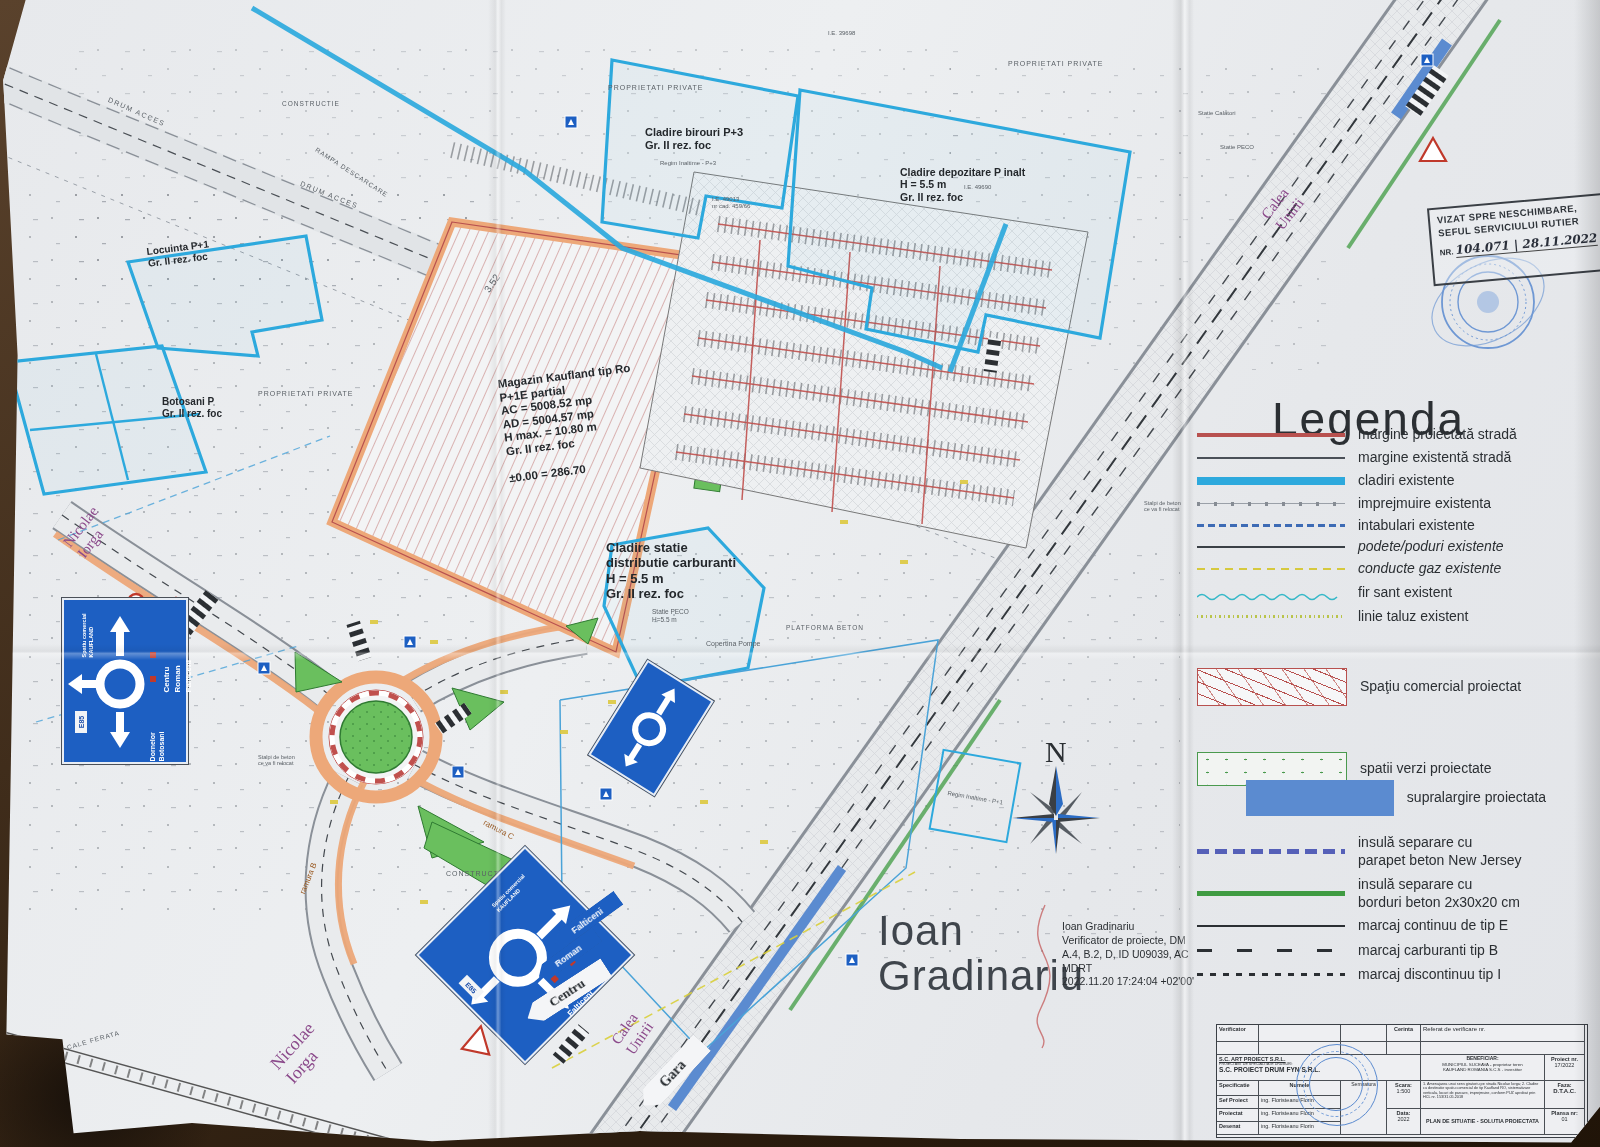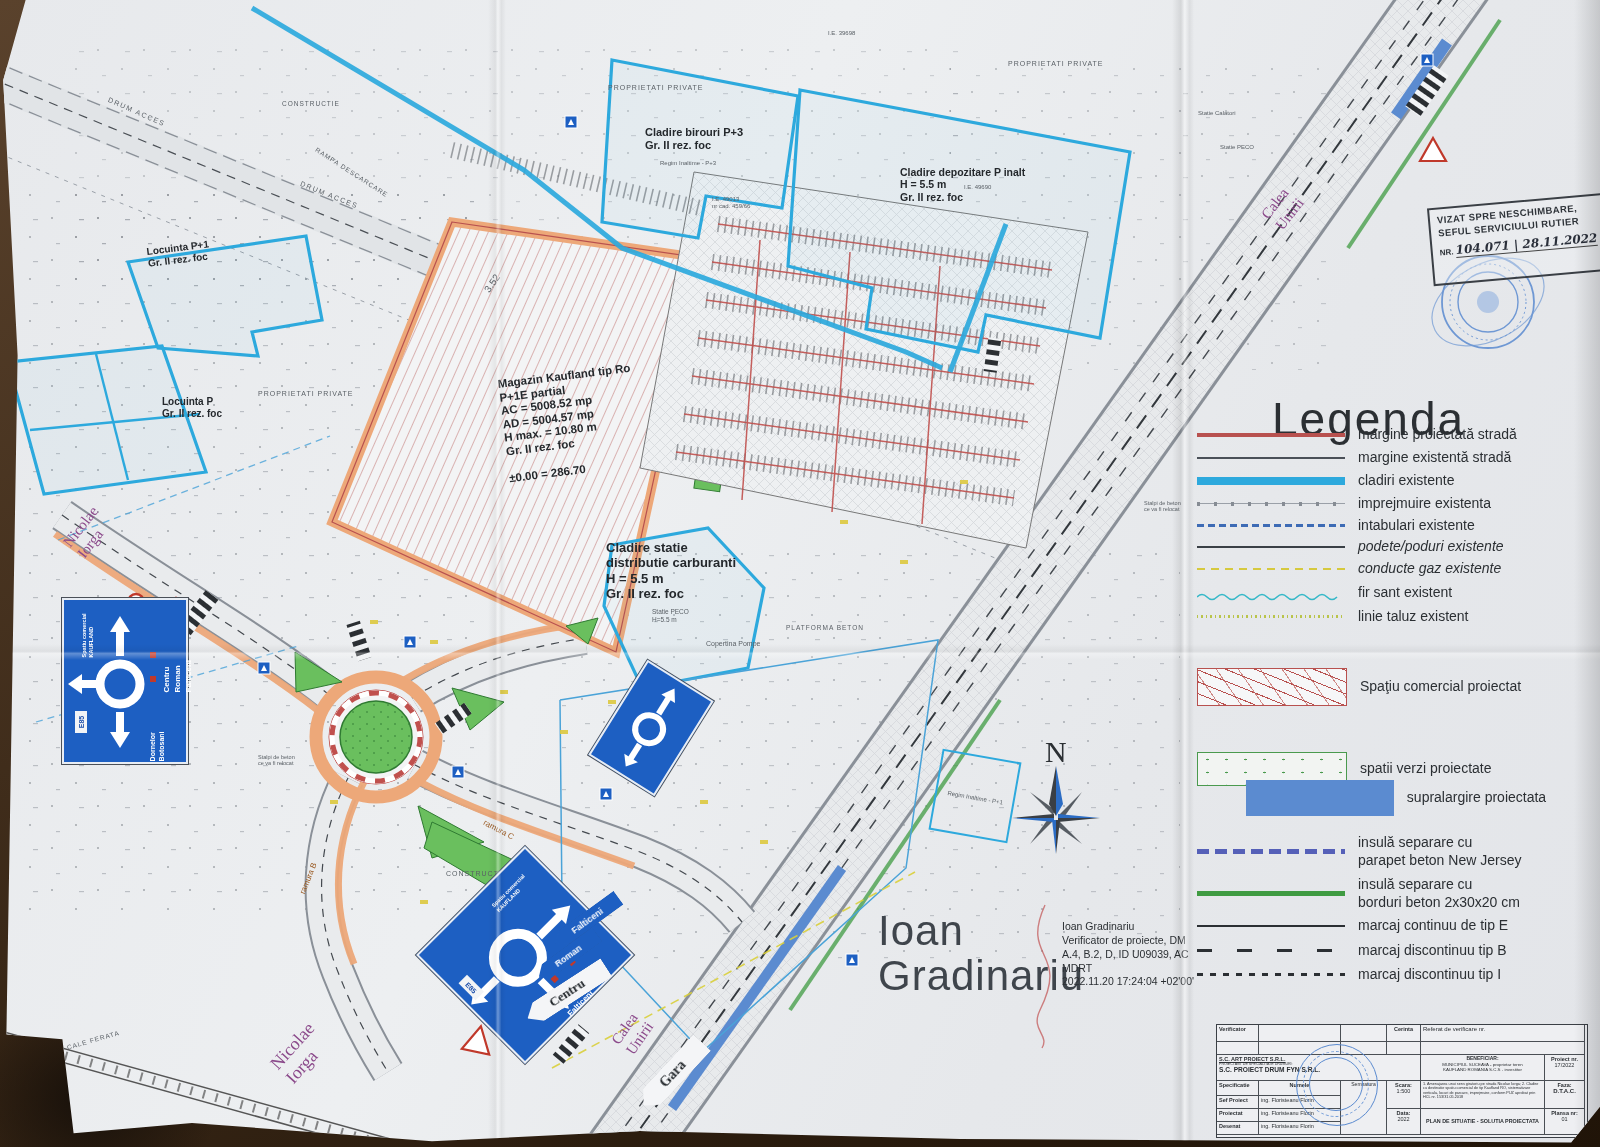--- a/index.html
+++ b/index.html
@@ -343,21 +343,21 @@
     <div class="mlabel bold" style="left:606px;top:540px;font-size:13px;">Cladire statie
 distributie carburanti
 H = 5.5 m
 Gr. II rez. foc</div>
     <div class="mlabel gray" style="left:652px;top:608px;font-size:6.5px;">Statie PECO
 H=5.5 m</div>
     <div class="mlabel gray" style="left:706px;top:640px;font-size:7px;">Copertina Pompe</div>
     <div class="mlabel gray" style="left:786px;top:624px;font-size:6.5px;letter-spacing:1px;">PLATFORMA BETON</div>
     <div class="mlabel bold" style="left:146px;top:246px;font-size:10px;transform:rotate(-7deg);">Locuinta P+1
 Gr. II rez. foc</div>
-    <div class="mlabel bold" style="left:162px;top:396px;font-size:10px;">Locuinta P
+    <div class="mlabel bold" style="left:162px;top:396px;font-size:10px;">Botosani P
 Gr. II rez. foc</div>
     <div class="mlabel gray" style="left:1008px;top:60px;font-size:7px;letter-spacing:1px;">PROPRIETATI PRIVATE</div>
     <div class="mlabel gray" style="left:608px;top:84px;font-size:7px;letter-spacing:1px;">PROPRIETATI PRIVATE</div>
     <div class="mlabel gray" style="left:258px;top:390px;font-size:7px;letter-spacing:1px;">PROPRIETATI PRIVATE</div>
     <div class="mlabel gray" style="left:282px;top:100px;font-size:6.5px;letter-spacing:1px;">CONSTRUCTIE</div>
     <div class="mlabel gray" style="left:446px;top:870px;font-size:7px;letter-spacing:1px;">CONSTRUCTIE</div>
     <div class="mlabel gray" style="left:110px;top:96px;font-size:7px;letter-spacing:1.5px;transform:rotate(24deg);">DRUM ACCES</div>
     <div class="mlabel gray" style="left:302px;top:180px;font-size:7px;letter-spacing:1.5px;transform:rotate(22deg);">DRUM ACCES</div>
     <div class="mlabel gray" style="left:318px;top:146px;font-size:6.5px;letter-spacing:1px;transform:rotate(33deg);">RAMPA DESCARCARE</div>
     <div class="mlabel pur" style="left:60px;top:540px;font-size:15px;transform:rotate(-52deg);">Nicolae
@@ -499,21 +499,21 @@
         <div class="sw sw-l-bord"></div>
         <span class="lab">insulă separare cu
 borduri beton 2x30x20 cm</span>
       </div>
     <div class="lgrow" style="top:917px;">
         <div class="sw sw-l-me"></div>
         <span class="lab">marcaj continuu de tip E</span>
       </div>
     <div class="lgrow" style="top:942px;">
         <div class="sw sw-l-mb"></div>
-        <span class="lab">marcaj discontinuu tip B</span>
+        <span class="lab">marcaj carburanti tip B</span>
       </div>
     <div class="lgrow" style="top:966px;">
         <div class="sw sw-l-mi"></div>
         <span class="lab">marcaj discontinuu tip I</span>
       </div>
 
     <div class="stamp-box">
       <div class="l"><span>VIZAT SPRE NESCHIMBARE,</span><br>
       <span>SEFUL SERVICIULUI RUTIER</span></div>
       <div class="nr"><span>NR.</span>

